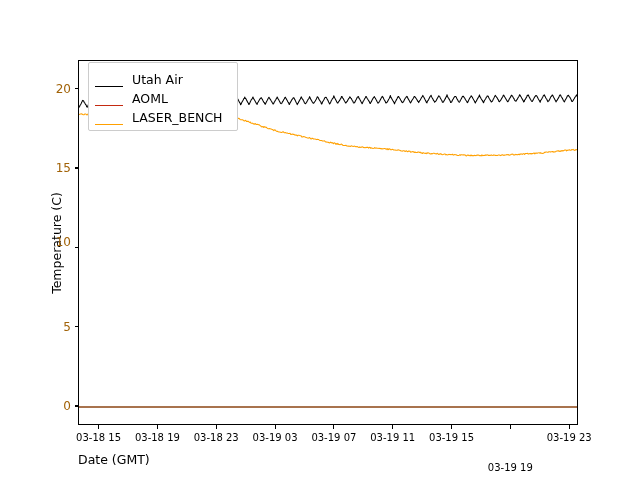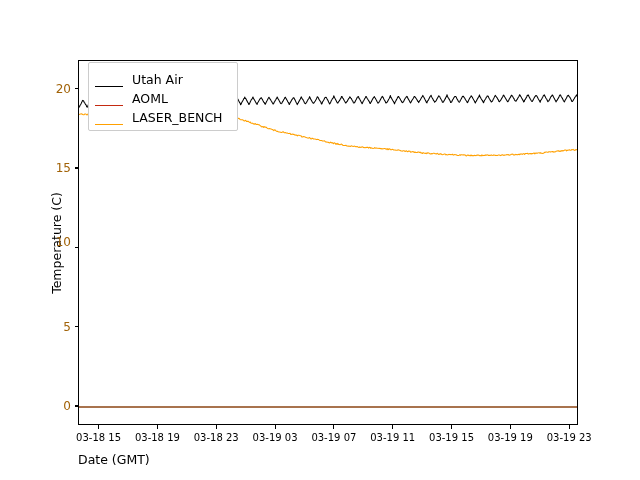--- a/index.html
+++ b/index.html
@@ -170,21 +170,21 @@
       <div class="x-tick-label" style="left: 216.235px;">03-18 23</div>
       <div class="x-tick-mark" style="left: 274.559px; top: 425px;"></div>
       <div class="x-tick-label" style="left: 275.059px;">03-19 03</div>
       <div class="x-tick-mark" style="left: 333.382px; top: 425px;"></div>
       <div class="x-tick-label" style="left: 333.882px;">03-19 07</div>
       <div class="x-tick-mark" style="left: 392.206px; top: 425px;"></div>
       <div class="x-tick-label" style="left: 392.706px;">03-19 11</div>
       <div class="x-tick-mark" style="left: 451.029px; top: 425px;"></div>
       <div class="x-tick-label" style="left: 451.529px;">03-19 15</div>
       <div class="x-tick-mark" style="left: 509.853px; top: 425px;"></div>
-      <div class="x-tick-label" style="left: 510.353px;">03-19 19</div>
+      <div class="x-tick-label" style="left: 510.353px; margin-top: 30px;">03-19 19</div>
       <div class="x-tick-mark" style="left: 568.676px; top: 425px;"></div>
       <div class="x-tick-label" style="left: 569.176px;">03-19 23</div>
     </div>
 
   <div id="legend">
     <div class="legend-row">
       <span class="legend-swatch" style="border-top-color: rgb(0, 0, 0);"></span>
       <span class="legend-text">Utah Air</span>
     </div>
     <div class="legend-row">

